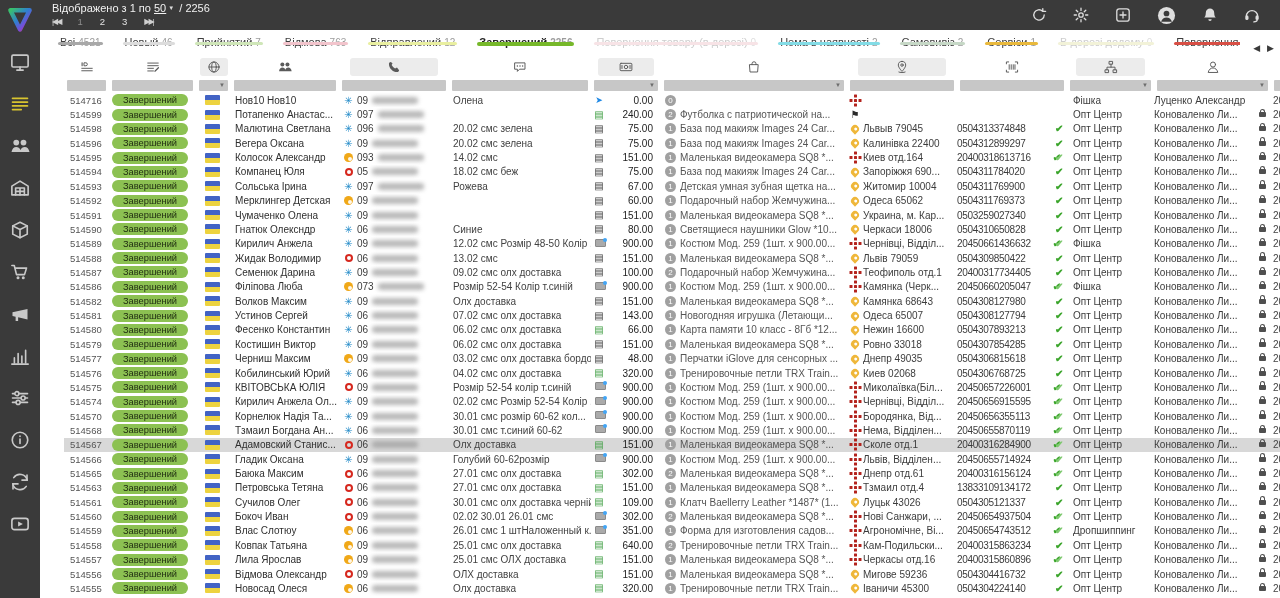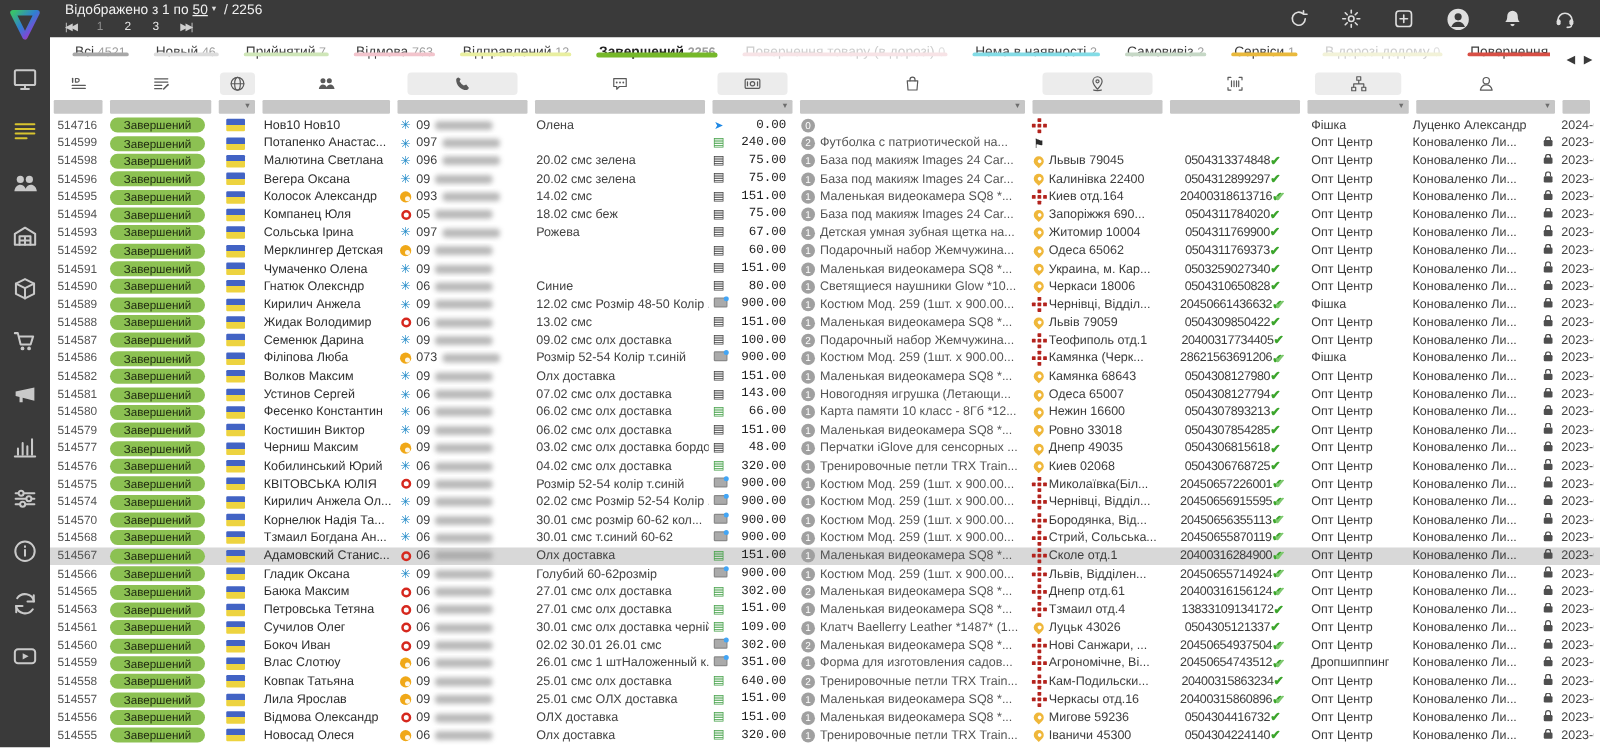--- a/index.html
+++ b/index.html
@@ -38,21 +38,21 @@
   .tab .cnt { font-size:10px; color:#9c9c9c; margin-left:3px; }
   .tab .ul { position:absolute; left:0; right:0; bottom:3px; height:3px; border-radius:2px; }
   .tab.active { font-weight:bold; color:#222; }
   .tab.active .ul { height:4px; bottom:2px; }
   .tab.disabled { color:#cdcdcd; }
   .tab.disabled .cnt { color:#dedede; }
   .tab-arrows { position:absolute; right:0; top:0; height:26px; background:#fff; padding:7px 6px 0 6px; }
   .tab-arrows span { font-size:9px; color:#3a3a3a; margin-left:7px; cursor:pointer; }
 
   
-  .grid { display:grid; grid-template-columns:45px 87px 35px 108px 110px 142px 70px 186px 110px 110px 87px 117px 28px; }
+  .grid { display:grid; grid-template-columns:45px 87px 35px 108px 110px 142px 70px 186px 110px 110px 87px 117px 28px;margin-left:24px; }
   .ghead { height:22px; flex:0 0 22px; align-items:center; }
   .ghead .hc { display:flex; justify-content:center; align-items:center; height:22px; cursor:pointer; }
   .ghead .hc .hbox { display:flex; justify-content:center; align-items:center; background:#ececec;
     border-radius:3px; padding:2px 0; width:80%; }
   .gfilter { height:15px; flex:0 0 15px; align-items:center; }
   .fbox { background:#c7c7c7; height:11px; border-radius:1px; margin:0 3px; position:relative; cursor:text; }
   .fbox .fc { position:absolute; right:3px; top:2px; font-size:6px; color:#6d6d6d; }
 
   
   .rows { flex:1; }
@@ -74,31 +74,31 @@
   .pprefix { margin-left:2px; }
   .pblur { display:inline-block; width:46px; height:7px; background:#9a9a9a; border-radius:3px;
     filter:blur(2px); margin-left:4px; opacity:.7; }
   .c-comment { padding-left:4px; color:#424242; }
   .pay { width:16px; flex:0 0 16px; text-align:center; font-size:10px; line-height:10px; }
   .pay-cash { color:#3d3d3d; } .pay-green { color:#43a047; } .pay-transfer { color:#1e88e5; font-size:9px; }
   .pay-card { display:inline-block; width:11px; height:8px; background:#aaa; border:1px solid #8a8a8a;
     border-radius:1px; position:relative; margin-left:2px; }
   .pay-card:after { content:""; position:absolute; right:-2px; top:-2px; width:4px; height:4px;
     background:#42a5f5; border-radius:50%; }
-  .price { flex:1; text-align:right; padding-right:8px; color:#222;font-family:Liberation Mono, monospace; }
+  .price { flex:1; text-align:right; padding-right:8px; color:#222; }
   .qty { width:11px; height:11px; flex:0 0 11px; background:#a0a0a0; color:#fff; border-radius:50%;
     font-size:8px; line-height:11px; text-align:center; margin:0 4px 0 4px; }
   .c-product { color:#555; }
   .locic { width:16px; flex:0 0 16px; display:flex; justify-content:center; align-items:center; }
   .pin { width:8px; height:8px; background:#efb73a; border-radius:50% 50% 50% 0; transform:rotate(-45deg); position:relative; }
   .pin:after { content:""; position:absolute; left:2.5px; top:2.5px; width:3px; height:3px; background:#fff; border-radius:50%; }
   .cluster { width:3px; height:3px; background:#b3231d; border-radius:.5px;
     box-shadow:0 -4.5px 0 #b3231d, 0 4.5px 0 #b3231d, -4.5px 0 0 #b3231d, 4.5px 0 0 #b3231d; }
   .locflag { color:#2b2b2b; font-size:10px; }
-  .c-track { font-size:10px; letter-spacing:-.3px; color:#3c3c3c; justify-content:center; padding-right:4px; }
+  .c-track { font-size:10px; letter-spacing:-.3px; color:#3c3c3c; justify-content:space-between; padding-right:4px; }
   .chk { color:#3ca52c; font-size:10px; font-weight:bold; }
   .chk2 { color:#7ec96f; margin-left:-6px; }
   .c-aff { padding-left:6px; }
   .c-mgr { justify-content:space-between; padding-right:5px; }
   .lock { width:7px; height:5px; background:#4f4f4f; border-radius:1px; position:relative; flex:0 0 7px; margin-left:3px; }
   .lock:before { content:""; position:absolute; top:-3.4px; left:1px; width:3px; height:3px;
     border:1.2px solid #4f4f4f; border-bottom:none; border-radius:3px 3px 0 0; }
   .c-date { color:#444; padding-left:2px; }
 </style>
 </head>
@@ -974,21 +974,21 @@
           <span class="qty">1</span>
           <span class="c-product">Костюм Мод. 259 (1шт. x 900.00...</span>
         </div>
         <div class="c">
           <span class="locic">
             <span class="cluster"></span>
           </span>
           <span>Камянка (Черк...</span>
         </div>
         <div class="c c-track">
-          <span>28621563691206</span>
+          <span>20450660205047</span>
           <span><span class="chk">✔</span><span class="chk chk2">✔</span></span>
         </div>
         <div class="c c-aff">Фішка</div>
         <div class="c c-mgr">
           <span style="overflow:hidden;white-space:nowrap">Коноваленко Ли...</span>
           <span class="lock"></span>
         </div>
         <div class="c c-date">2023-02</div>
       </div>
       <div class="grid row">
@@ -1375,21 +1375,21 @@
           <span class="price">900.00</span>
         </div>
         <div class="c">
           <span class="qty">1</span>
           <span class="c-product">Костюм Мод. 259 (1шт. x 900.00...</span>
         </div>
         <div class="c">
           <span class="locic">
             <span class="cluster"></span>
           </span>
-          <span>Стрий, Сольська...</span>
+          <span>Нема, Відділен...</span>
         </div>
         <div class="c c-track">
           <span>20450655870119</span>
           <span><span class="chk">✔</span><span class="chk chk2">✔</span></span>
         </div>
         <div class="c c-aff">Опт Центр</div>
         <div class="c c-mgr">
           <span style="overflow:hidden;white-space:nowrap">Коноваленко Ли...</span>
           <span class="lock"></span>
         </div>

